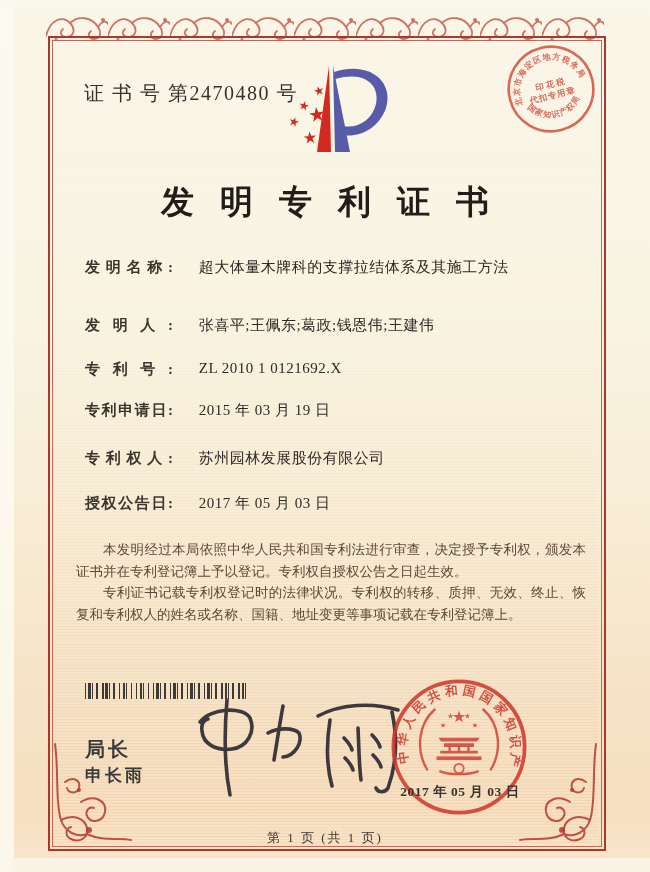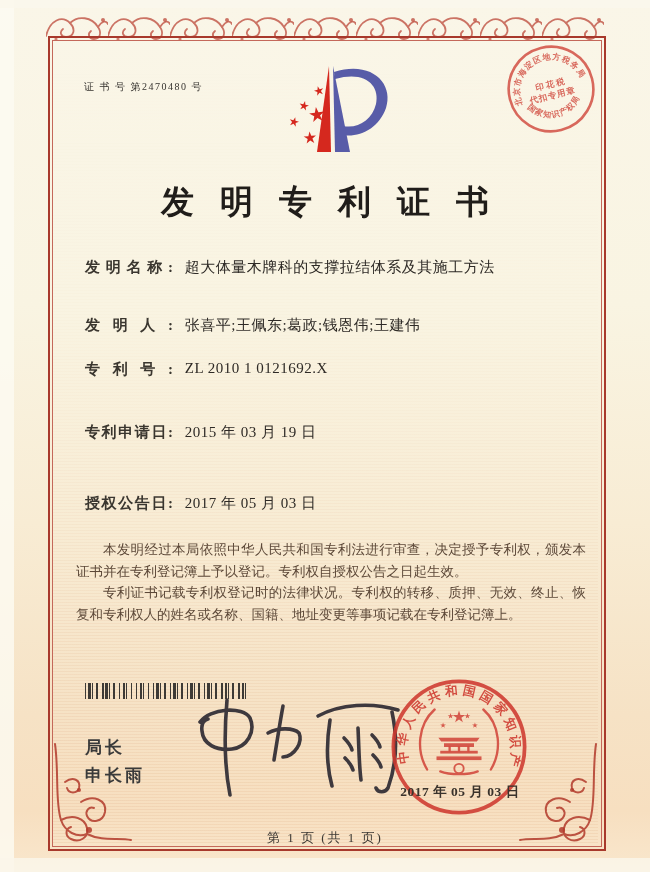--- a/index.html
+++ b/index.html
@@ -15,42 +15,42 @@
   .guilloche{position:absolute;left:52px;top:40px;width:546px;height:803px;
     background:repeating-linear-gradient(0deg,rgba(205,120,70,.10) 0 1px,rgba(0,0,0,0) 1px 3px);
     -webkit-mask-image:linear-gradient(180deg,rgba(0,0,0,0) 0%,rgba(0,0,0,.2) 45%,rgba(0,0,0,.75) 75%,#000 100%);
     mask-image:linear-gradient(180deg,rgba(0,0,0,0) 0%,rgba(0,0,0,.2) 45%,rgba(0,0,0,.75) 75%,#000 100%);}
 
   .top-band{position:absolute;left:46px;top:12px;width:558px;height:32px;}
   .corner-fl{position:absolute;width:82px;height:100px;}
   .corner-fl.bl{left:51px;top:742px;}
   .corner-fl.br{left:518px;top:742px;transform:scaleX(-1);}
 
-  .cert-no{position:absolute;left:84px;top:80px;font-size:10px;letter-spacing:1.5px;color:#35322e;}
+  .cert-no{position:absolute;left:84px;top:80px;font-size:20px;letter-spacing:1.5px;color:#35322e;}
 
   .logo{position:absolute;left:272px;top:58px;width:130px;height:102px;}
 
   .tax-stamp{position:absolute;left:504px;top:42px;width:94px;height:94px;transform:rotate(-14deg);opacity:.82;}
 
   .title{position:absolute;left:0;top:180px;width:100%;text-align:center;font-size:33px;font-weight:700;
     color:#201d1a;letter-spacing:26px;padding-left:26px;box-sizing:border-box;}
   .f-row{position:absolute;left:85px;white-space:nowrap;font-size:15px;color:#322e2a;}
   .f-label{display:inline-block;width:88px;text-align:justify;text-align-last:justify;font-weight:600;color:#3a362f;vertical-align:top;}
-  .f-value{margin-left:8px;font-weight:500;color:#2e2a26;letter-spacing:.5px;}
-  .r1{top:258px;} .r2{top:316px;} .r3{top:360px;} .r4{top:423px;} .r5{top:449px;} .r6{top:494px;}
+  .f-value{margin-left:22px;font-weight:500;color:#2e2a26;letter-spacing:.5px;}
+  .r1{top:258px;} .r2{top:316px;} .r3{top:360px;} .r4{top:401px;} .r5{top:449px;} .r6{top:494px;}
 
   .body-text{position:absolute;left:76px;top:539px;width:510px;font-size:13.5px;line-height:21.5px;
     color:#5c4838;text-align:justify;}
   .body-text p{margin:0;text-indent:2em;}
 
   .barcode{position:absolute;left:85px;top:683px;width:164px;height:16px;opacity:.85;
     background:repeating-linear-gradient(90deg,#1d1d1d 0 1.5px,transparent 1.5px 3.5px,#1d1d1d 3.5px 6px,transparent 6px 7px,#1d1d1d 7px 8px,transparent 8px 11.5px,#1d1d1d 11.5px 13px,transparent 13px 17px);}
 
   .signer-title{position:absolute;left:85px;top:736px;font-family:"Liberation Sans","DejaVu Sans",sans-serif;
-    font-size:17px;font-weight:700;color:#3a3a3a;letter-spacing:3px;}
+    font-size:20px;font-weight:700;color:#3a3a3a;letter-spacing:3px;}
   .signer-name{position:absolute;left:85px;top:764px;font-family:"Liberation Sans","DejaVu Sans",sans-serif;
     font-size:17px;font-weight:700;color:#3a3a3a;letter-spacing:3px;}
   .signature{position:absolute;left:150px;top:688px;width:270px;height:115px;}
 
   .seal{position:absolute;left:384px;top:672px;width:150px;height:150px;opacity:.88;}
   .seal-date{position:absolute;left:386px;top:783px;width:148px;text-align:center;font-size:13.5px;
     font-weight:700;color:#3a332c;letter-spacing:.5px;z-index:5;}
 
   .footer{position:absolute;left:0;top:829px;width:100%;text-align:center;font-size:13px;color:#3c3833;letter-spacing:2px;}
 
@@ -152,20 +152,24 @@
     <span class="f-label">发明人:</span>
     <span class="f-value">张喜平;王佩东;葛政;钱恩伟;王建伟</span>
   </div>
   <div class="f-row r3">
     <span class="f-label">专利号:</span>
     <span class="f-value">ZL 2010 1 0121692.X</span>
   </div>
   <div class="f-row r4">
     <span class="f-label">专利申请日:</span>
     <span class="f-value">2015 年 03 月 19 日</span>
+  </div>
+  <div class="f-row r5">
+    <span class="f-label">专利权人:</span>
+    <span class="f-value">苏州园林发展股份有限公司</span>
   </div>
   <div class="f-row r6">
     <span class="f-label">授权公告日:</span>
     <span class="f-value">2017 年 05 月 03 日</span>
   </div>
 
   <div class="body-text">
     <p>本发明经过本局依照中华人民共和国专利法进行审查，决定授予专利权，颁发本证书并在专利登记簿上予以登记。专利权自授权公告之日起生效。</p>
     <p>专利证书记载专利权登记时的法律状况。专利权的转移、质押、无效、终止、恢复和专利权人的姓名或名称、国籍、地址变更等事项记载在专利登记簿上。</p>
   </div>

